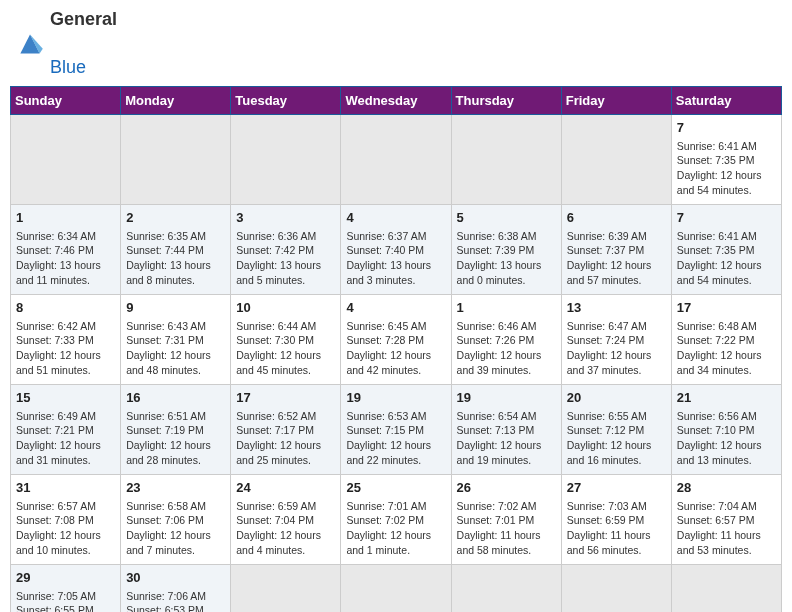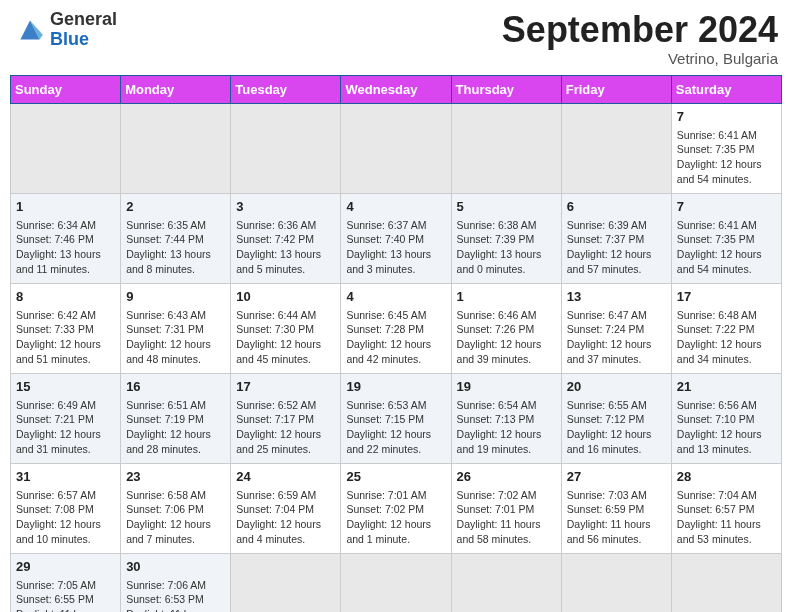--- a/index.html
+++ b/index.html
@@ -19,29 +19,30 @@
     }
     .logo {
       display: flex;
       align-items: center;
       gap: 4px;
     }
     .logo-text {
       display: flex;
       flex-direction: column;
       line-height: 1.1;
+      gap: 28px;
     }
     .logo-general {
       font-size: 18px;
       font-weight: bold;
       color: #333;
     }
     .logo-blue {
       font-size: 18px;
-      font-weight: bold;
+      font-weight: normal;
       color: #1a6bbd;
     }
     .logo-icon {
       width: 32px;
       height: 32px;
     }
     .title-block {
       text-align: right;
     }
     .month-title {
@@ -53,21 +54,21 @@
     .location {
       font-size: 15px;
       color: #555;
     }
     .calendar {
       width: 100%;
       border-collapse: collapse;
       table-layout: fixed;
     }
     .calendar th {
-      background: #d946ef;
+      background: #701a75;
       color: #fff;
       font-size: 13px;
       font-weight: bold;
       padding: 6px 4px;
       text-align: left;
       border: 1px solid #1a5a9a;
     }
     .calendar td {
       border: 1px solid #ccc;
       vertical-align: top;
@@ -103,24 +104,20 @@
   <div class="logo">
     <svg class="logo-icon" viewBox="0 0 40 40">
       <polygon points="8,32 20,8 32,32" fill="#1a6bbd" opacity="0.85"></polygon>
       <polygon points="20,8 32,32 36,26" fill="#2a8fd4" opacity="0.7"></polygon>
     </svg>
     <div class="logo-text">
       <span class="logo-general">General</span>
       <span class="logo-blue">Blue</span>
     </div>
   </div>
-  <div class="title-block">
-    <div class="month-title">September 2024</div>
-    <div class="location">Vetrino, Bulgaria</div>
-  </div>
 </div>
 
 <table class="calendar">
   <thead>
     <tr>
       <th>Sunday</th>
       <th>Monday</th>
       <th>Tuesday</th>
       <th>Wednesday</th>
       <th>Thursday</th>

